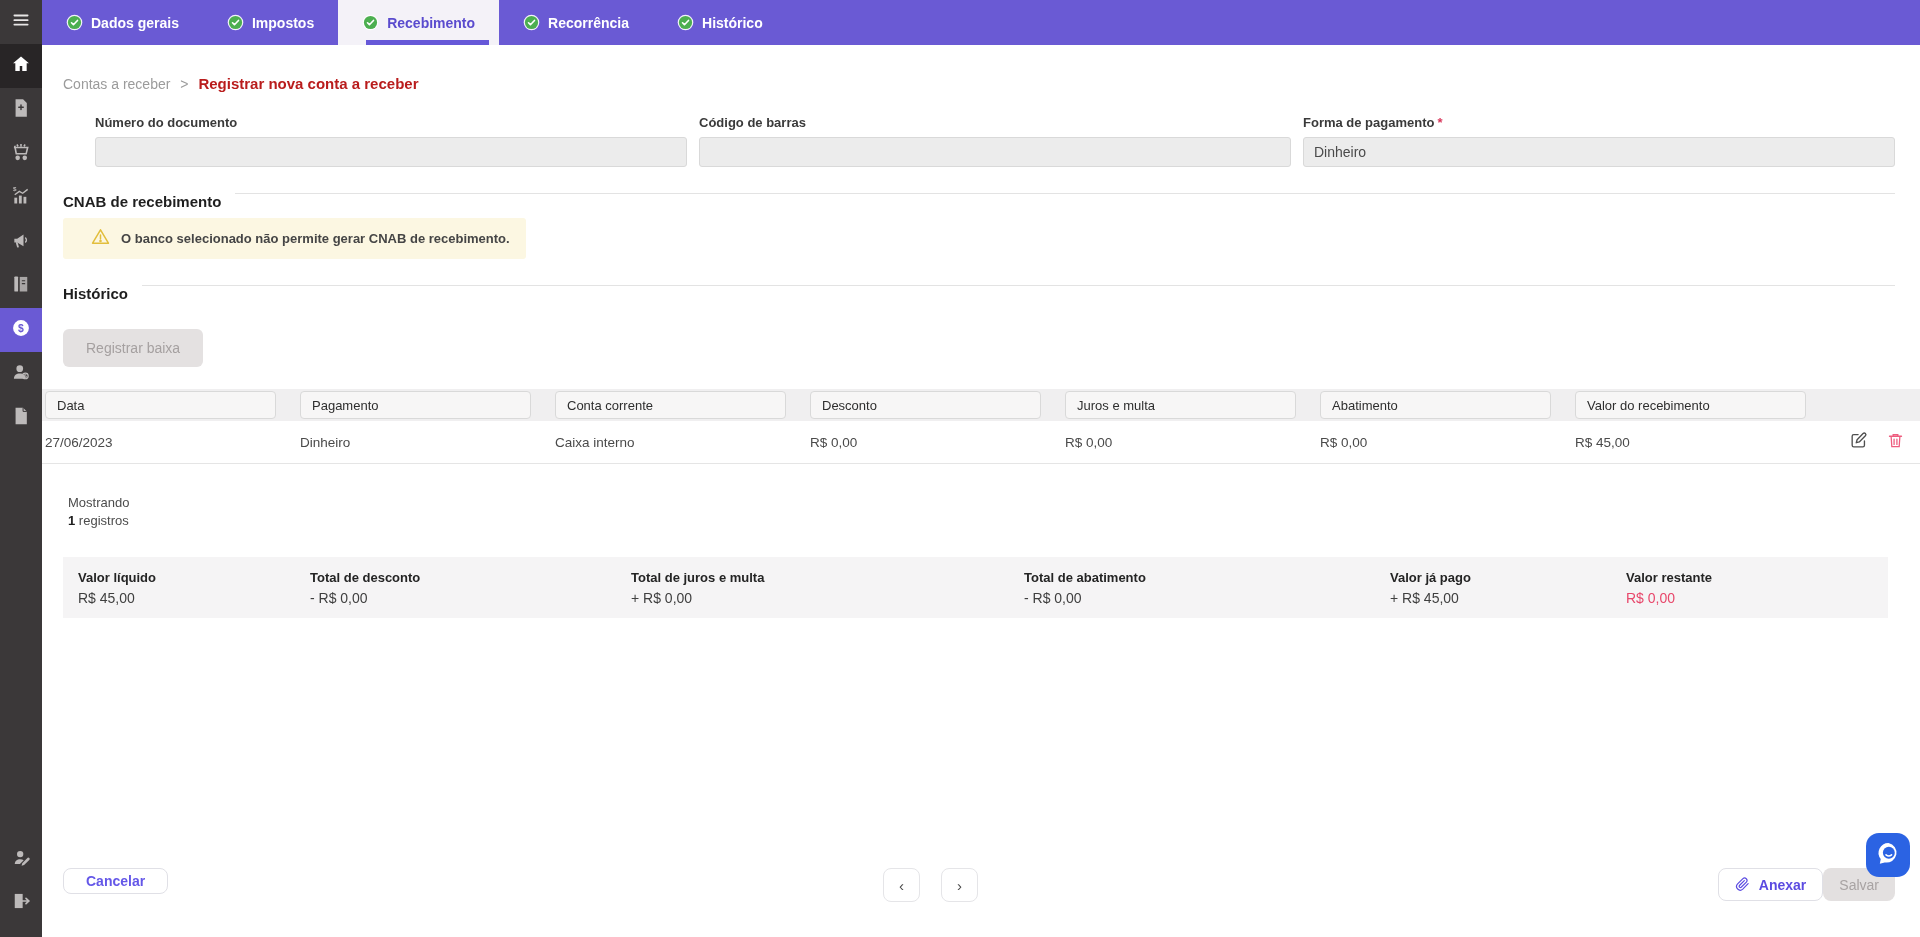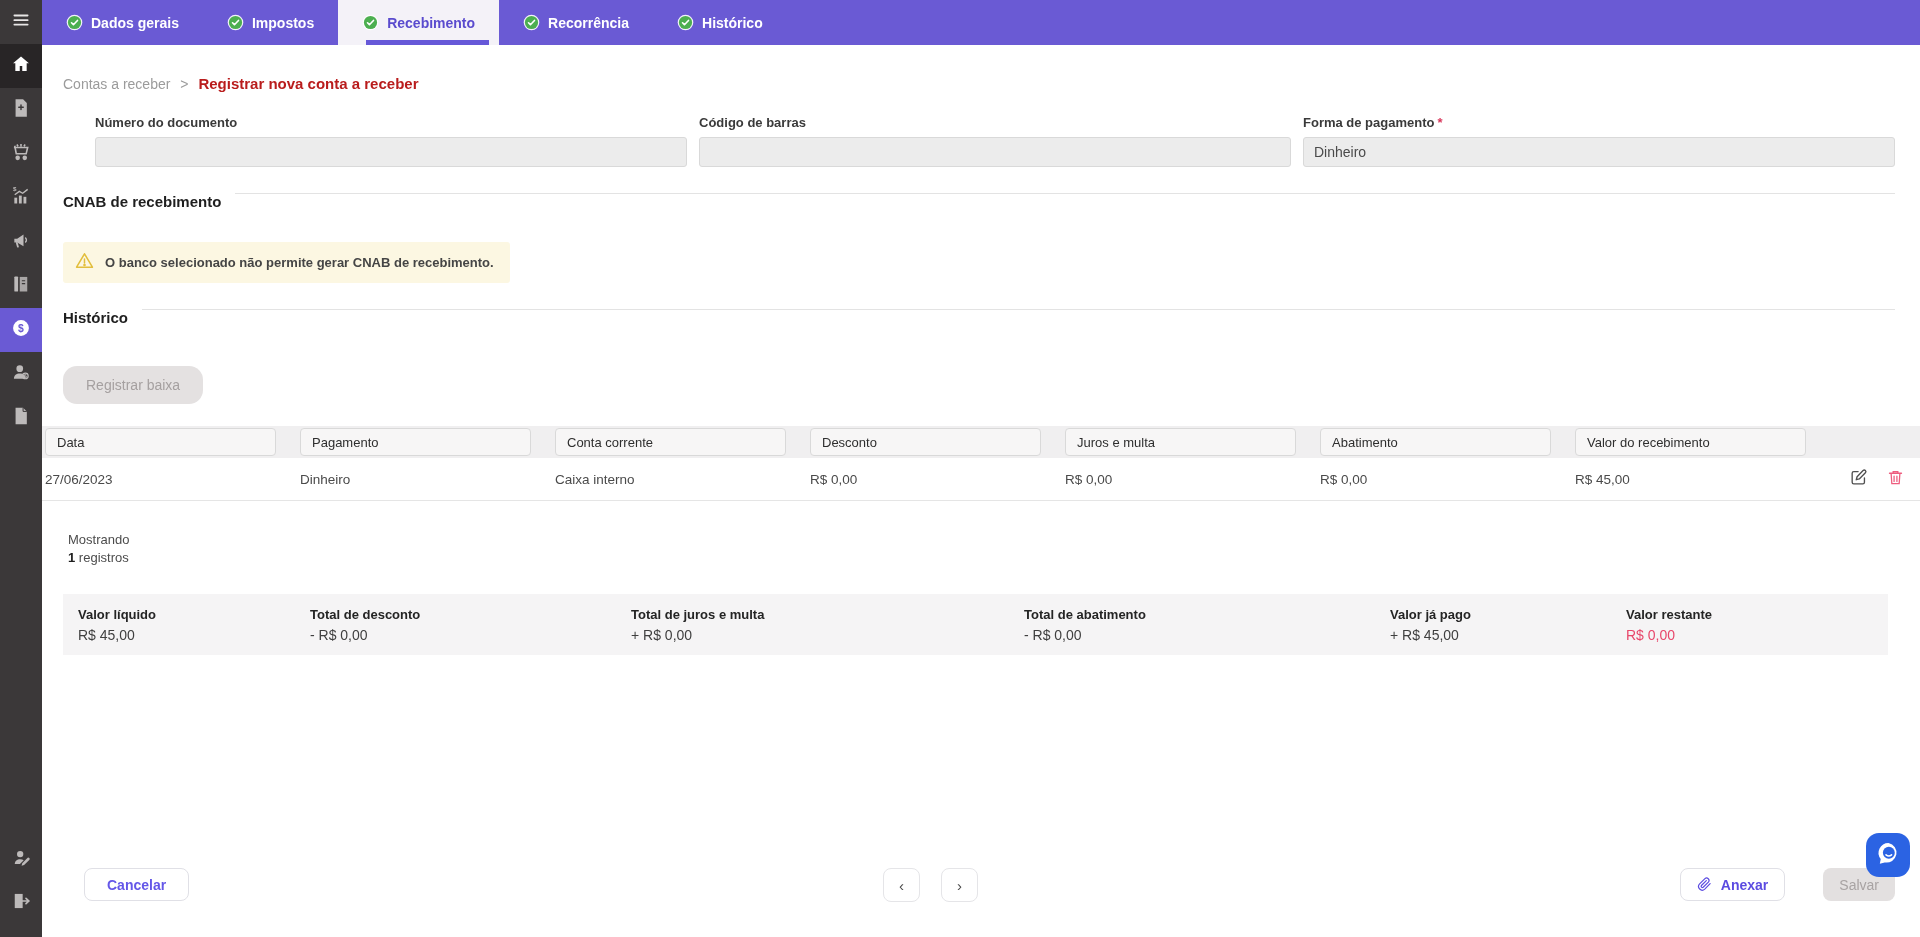--- a/index.html
+++ b/index.html
@@ -36,25 +36,25 @@
   .field { flex:1; }
   .field label { display:block; font-size:13px; font-weight:700; color:#3A3A3A; margin-bottom:7px; }
   .field .req { color:#D8365A; margin-left:3px; }
   .text-input { width:100%; height:30px; background:#ECECEC; border:1px solid #D9D9D9; border-radius:3px; padding:0 10px; font-size:14px; color:#4A4A4A; font-family:"Liberation Sans", sans-serif; }
 
   .section { margin:26px 25px 0 21px; }
   .sec-head { display:flex; align-items:flex-start; }
   .sec-head h2 { font-size:15px; font-weight:800; color:#1F1F1F; white-space:nowrap; }
   .sec-head .rule { flex:1; height:1px; background:#E3E3E3; margin-left:14px; }
 
-  .warning { display:inline-flex; align-items:center; gap:11px; margin-top:32px; background:#FCF7E2; border-radius:3px; padding:9px 16px 9px 12px; }
+  .warning { display:inline-flex; align-items:center; gap:11px; margin-top:8px; background:#FCF7E2; border-radius:3px; padding:9px 16px 9px 28px; }
   .warning svg { width:19px; height:19px; flex:0 0 auto; }
   .warning .wtext { font-size:13px; color:#454545; font-weight:600; }
 
-  .baixa-btn { margin-top:40px; background:#E4E1E1; color:#A5A0A0; border:none; border-radius:14px; padding:11px 23px; font-size:14px; font-family:"Liberation Sans", sans-serif; cursor:default; }
+  .baixa-btn { margin-top:27px; background:#E4E1E1; color:#A5A0A0; border:none; border-radius:6px; padding:11px 23px; font-size:14px; font-family:"Liberation Sans", sans-serif; cursor:default; }
 
   
   .table { margin-top:22px; }
   .thead { background:#F0EFF0; height:32px; display:grid; grid-template-columns:repeat(7,255px) 1fr; align-items:center; padding-left:3px; }
   .th-box { height:28px; width:231px; background:#F7F6F6; border:1px solid #D9D9D9; border-radius:4px; display:flex; align-items:center; padding:0 11px; font-size:13px; color:#2E2E2E; }
   .trow { height:43px; display:grid; grid-template-columns:repeat(7,255px) 1fr; align-items:center; padding-left:3px; border-bottom:1px solid #E5E5E5; }
   .trow .cell { font-size:13.5px; color:#4A4A4A; }
   .row-actions { display:flex; align-items:center; justify-content:flex-end; gap:19px; padding-right:16px; }
   .row-actions svg { cursor:pointer; }
 
@@ -63,24 +63,24 @@
 
   
   .summary { margin:27px 32px 0 21px; background:#F5F4F5; height:61px; display:grid; grid-template-columns:232px 321px 393px 366px 236px 1fr; align-items:center; padding-left:15px; }
   .sum-item .lbl { font-size:13px; font-weight:700; color:#242424; }
   .sum-item .val { font-size:14px; color:#3F3F3F; margin-top:5px; }
   .sum-item .val.red { color:#E8476B; }
 
   
   .footer { position:absolute; left:21px; right:25px; bottom:35px; height:34px; }
   .btn { font-family:"Liberation Sans", sans-serif; font-size:14px; border-radius:8px; cursor:pointer; }
-  .btn-cancel { position:absolute; left:0; top:0; height:33px; padding:0 22px; background:#fff; border:1px solid #E0E0E6; color:#6457E8; font-weight:600;margin-left:21px; }
+  .btn-cancel { position:absolute; left:0; top:0; height:26px; padding:0 22px; background:#fff; border:1px solid #E0E0E6; color:#6457E8; font-weight:600; }
   .pager { position:absolute; left:820px; top:0; display:flex; gap:21px; }
   .pg-btn { width:37px; height:34px; background:#fff; border:1px solid #E5E5E8; border-radius:8px; color:#4A4A4A; font-size:15px; display:flex; align-items:center; justify-content:center; cursor:pointer; }
-  .right-group { position:absolute; right:0; top:0; display:flex; gap:38px; }
+  .right-group { position:absolute; right:0; top:0; display:flex; }
   .btn-attach { height:33px; padding:0 16px; background:#fff; border:1px solid #E0E0E6; color:#5B4BE1; font-weight:700; display:flex; align-items:center; gap:9px; }
   .btn-save { height:33px; padding:0 16px; background:#E3E0E0; border:none; color:#A8A3A3; }
 
   .chat-fab { position:absolute; right:10px; bottom:60px; width:44px; height:44px; background:#2B63E3; border-radius:13px; display:flex; align-items:center; justify-content:center; cursor:pointer; z-index:40; }
 </style>
 </head>
 <body>
 
 <div class="app">
 

